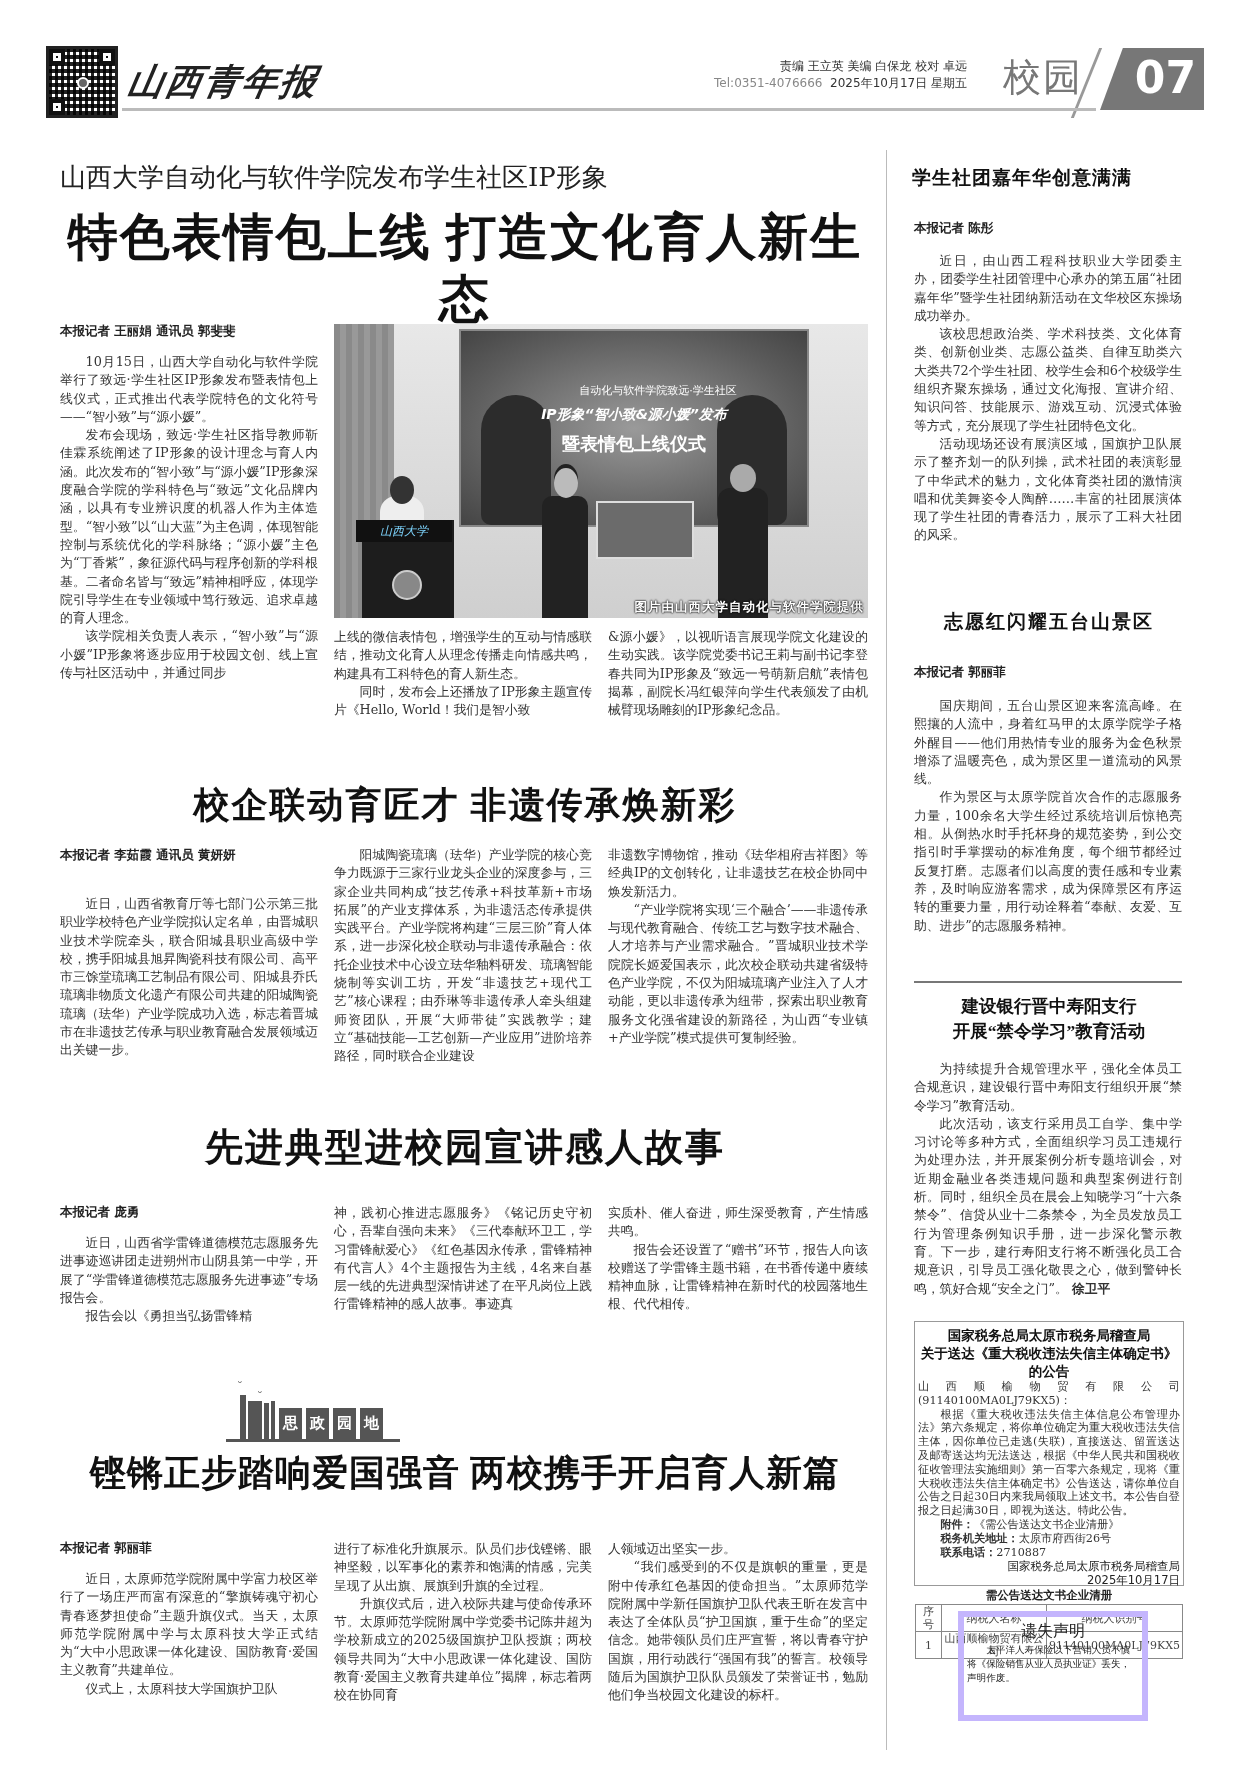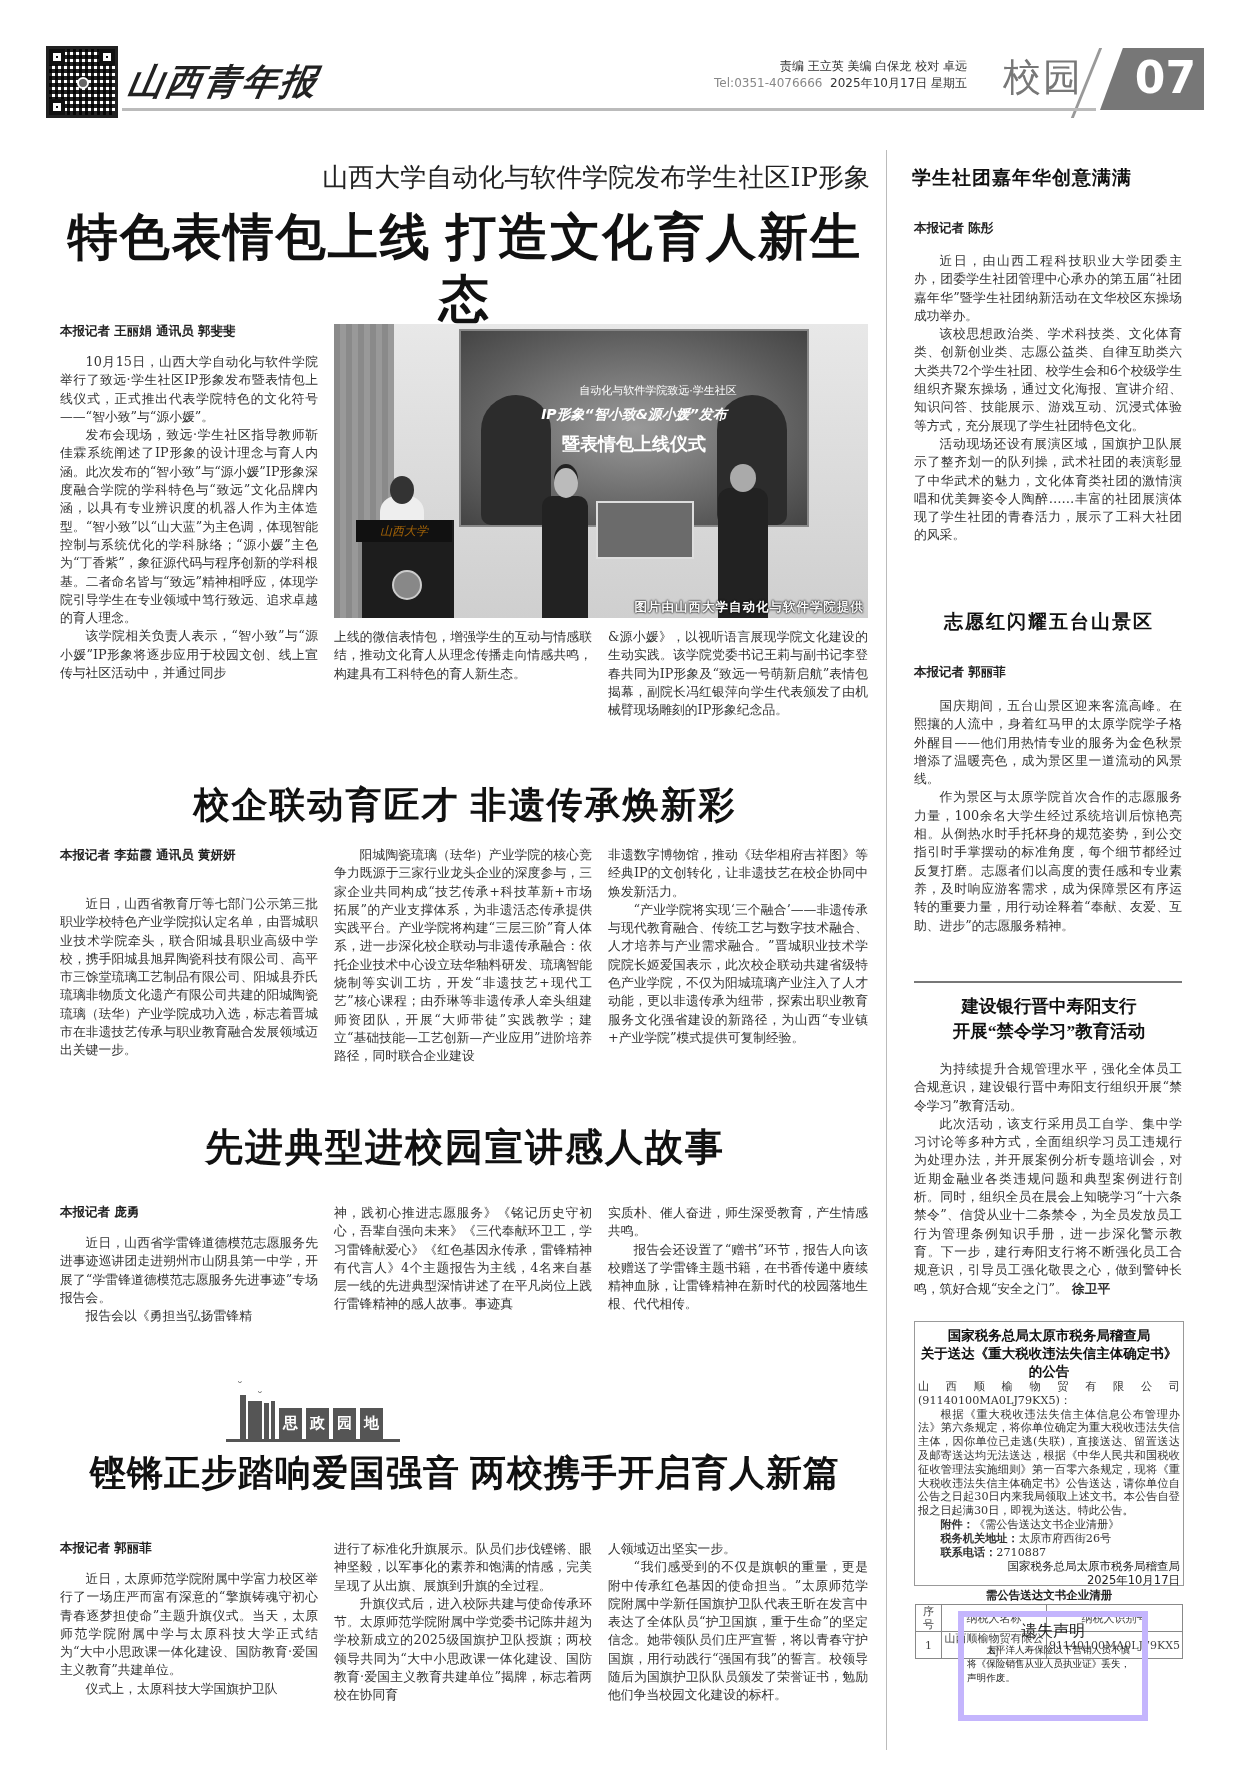--- a/index.html
+++ b/index.html
@@ -19,36 +19,36 @@
   .logo { left: 128px; top: 58px; font-family: "DejaVu Serif", serif; font-style: italic; font-size: 36px; font-weight: bold; color: #222; letter-spacing: 2px; transform: skewX(-10deg); }
   .head-rule { left: 122px; top: 108px; width: 974px; height: 3px; background: #bbb; }
   .editors { right: 275px; top: 58px; font-family: "DejaVu Sans", sans-serif; font-size: 12px; color: #333; text-align: right; line-height: 17px; }
   .editors .tel { color: #888; }
   .section-name { left: 1003px; top: 52px; font-family: "DejaVu Serif", serif; font-size: 38px; color: #777; letter-spacing: 2px; }
   .page-tab { left: 1100px; top: 48px; width: 104px; height: 62px; background: #777; clip-path: polygon(22% 0, 100% 0, 100% 100%, 0 100%); }
   .page-tab span { position: absolute; right: 8px; top: 4px; font-family: "DejaVu Sans", sans-serif; font-weight: bold; font-size: 44px; color: #fff; }
   .slash { left: 1085px; top: 48px; width: 3px; height: 70px; background: #999; transform: skewX(-22deg); }
 
   
-  .kicker { font-family: "DejaVu Serif", serif; font-size: 26px; color: #222; text-align: right; }
+  .kicker { font-family: "DejaVu Serif", serif; font-size: 26px; color: #222; text-align: left; }
   .headline { font-family: Liberation Serif, serif; font-weight: bold; color: #111; text-align: center; letter-spacing: 2px; }
   .byline { font-family: "DejaVu Sans", sans-serif; font-weight: bold; font-size: 12.5px; color: #222; }
   .col { font-size: 12.8px; line-height: 18.3px; color: #333; text-align: justify; }
   .col p { text-indent: 2em; }
   .col p.noindent { text-indent: 0; }
 
   .photo { left: 334px; top: 324px; width: 534px; height: 294px; background: linear-gradient(#e8e8e8, #cfcfcf); overflow: hidden; }
   .photo .screen { position: absolute; left: 125px; top: 5px; width: 350px; height: 198px; background: radial-gradient(ellipse at center, #9a9a9a 0%, #5c5c5c 70%, #444 100%); border: 2px solid #888; }
   .photo .screen .s1 { position: absolute; left: 0; right: 0; top: 52px; text-align: center; font-family: "DejaVu Sans", sans-serif; font-size: 11px; color: #fff; padding-left: 48px; }
   .photo .screen .s2 { position: absolute; left: 0; right: 0; top: 75px; text-align: center; font-family: "DejaVu Sans", sans-serif; font-weight: bold; font-size: 14px; color: #fff; font-style: italic; }
   .photo .screen .s3 { position: absolute; left: 0; right: 0; top: 101px; text-align: center; font-family: "DejaVu Sans", sans-serif; font-weight: bold; font-size: 18px; color: #fff; }
   .photo .screen .sil { position: absolute; bottom: 0; width: 70px; height: 130px; background: #2c2c2c; border-radius: 35px 35px 10px 10px; }
   .photo .wall { position: absolute; left: 0; top: 0; width: 60px; height: 294px; background: repeating-linear-gradient(90deg, #8a8a8a 0 6px, #999 6px 12px); }
   .photo .podium { position: absolute; left: 28px; top: 196px; width: 92px; height: 98px; background: #1d1d1d; }
-  .photo .podium .top { position: absolute; left: -6px; top: 0; width: 96px; height: 22px; background: #111; color: #a16207; font-family: "DejaVu Serif", serif; font-style: italic; font-size: 12px; text-align: center; line-height: 22px; }
+  .photo .podium .top { position: absolute; left: -6px; top: 0; width: 96px; height: 22px; background: #111; color: #7dd3fc; font-family: "DejaVu Serif", serif; font-style: italic; font-size: 12px; text-align: center; line-height: 22px; }
   .photo .podium .seal { position: absolute; left: 30px; top: 50px; width: 30px; height: 30px; border-radius: 50%; background: #888; border: 2px solid #ccc; }
   .photo .person { position: absolute; background: #222; }
   .photo .head { position: absolute; border-radius: 50%; background: #aaa; }
   .photo .board { position: absolute; left: 262px; top: 177px; width: 98px; height: 58px; background: #6b6b6b; border: 2px solid #ddd; }
   .photo .caption { position: absolute; right: 4px; bottom: 2px; font-family: "DejaVu Sans", sans-serif; font-weight: bold; font-size: 12.5px; color: #fff; text-shadow: 0 0 2px #000, 0 0 2px #000; letter-spacing: 1px; }
 
   .v-rule { background: #bbb; width: 1px; }
 
   
   .emblem { left: 226px; top: 1376px; width: 174px; height: 64px; }
@@ -123,20 +123,21 @@
   <div class="person" style="left:208px; top:172px; width:46px; height:122px; border-radius:10px 10px 0 0;"></div>
   <div class="head" style="left:220px; top:144px; width:24px; height:30px; background:#bbb; box-shadow:0 -4px 0 #222;"></div>
   <div class="board"></div>
   <div class="person" style="left:384px; top:164px; width:50px; height:130px; border-radius:12px 12px 0 0;"></div>
   <div class="head" style="left:396px; top:140px; width:26px; height:28px;"></div>
   <div class="caption">图片由山西大学自动化与软件学院提供</div>
 </div>
 
 <div class="abs col" style="left:334px; top:628px; width:258px;">
   <p class="noindent">上线的微信表情包，增强学生的互动与情感联结，推动文化育人从理念传播走向情感共鸣，构建具有工科特色的育人新生态。</p>
+  <p>同时，发布会上还播放了IP形象主题宣传片《Hello, World！我们是智小致</p>
 </div>
 <div class="abs col" style="left:608px; top:628px; width:260px;">
   <p class="noindent">&amp;源小媛》，以视听语言展现学院文化建设的生动实践。该学院党委书记王莉与副书记李登春共同为IP形象及“致远一号萌新启航”表情包揭幕，副院长冯红银萍向学生代表颁发了由机械臂现场雕刻的IP形象纪念品。</p>
 </div>
 
 <div class="abs headline" style="left:56px; top:782px; width:818px; font-size:36px; line-height:46px;">校企联动育匠才  非遗传承焕新彩</div>
 <div class="abs byline" style="left:60px; top:847px;">本报记者 李茹霞 通讯员 黄妍妍</div>
 <div class="abs col" style="left:60px; top:895px; width:258px;">
   <p>近日，山西省教育厅等七部门公示第三批职业学校特色产业学院拟认定名单，由晋城职业技术学院牵头，联合阳城县职业高级中学校，携手阳城县旭昇陶瓷科技有限公司、高平市三馀堂琉璃工艺制品有限公司、阳城县乔氏琉璃非物质文化遗产有限公司共建的阳城陶瓷琉璃（珐华）产业学院成功入选，标志着晋城市在非遗技艺传承与职业教育融合发展领域迈出关键一步。</p>
 </div>

